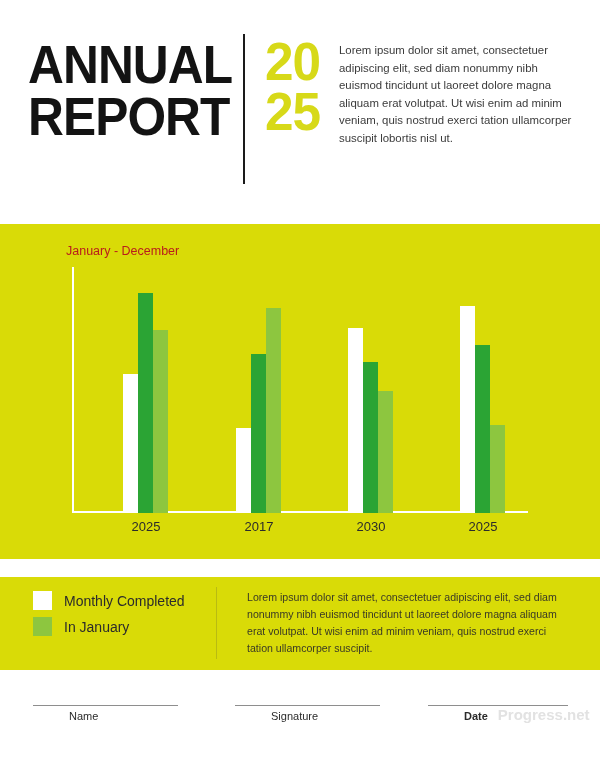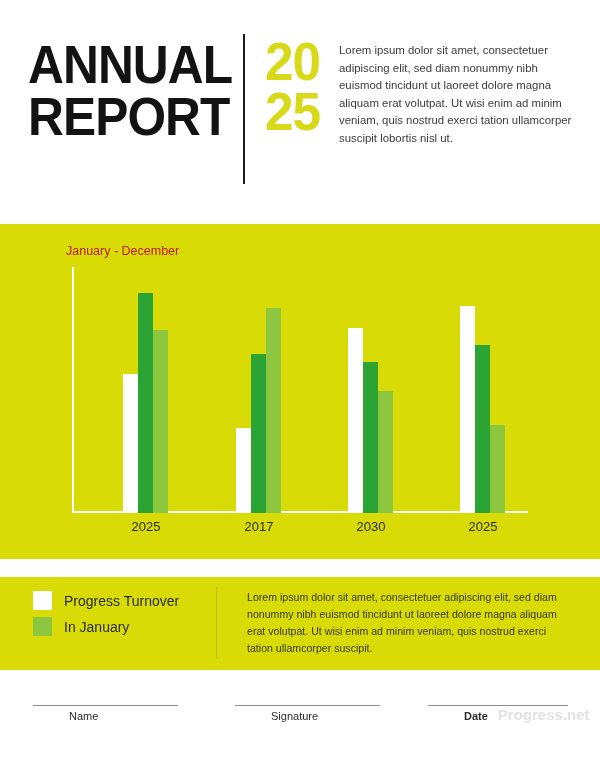--- a/index.html
+++ b/index.html
@@ -144,21 +144,21 @@
           </div>
           <div class="xlabel" style="left: 448px;">2025</div>
         </div>
     </div>
   </div>
 
   <div class="legend-band">
     <div class="legend-list" id="legend-list">
         <div class="legend-row">
           <span class="swatch turnover"></span>
-          <span class="legend-label">Progress Turnover</span>
+          <span class="legend-label">Monthly Completed</span>
         </div>
         <div class="legend-row">
           <span class="swatch progress"></span>
           <span class="legend-label">In January</span>
         </div>
       </div>
     <div class="legend-divider"></div>
     <div class="legend-para">Lorem ipsum dolor sit amet, consectetuer adipiscing elit, sed diam nonummy nibh euismod tincidunt ut laoreet dolore magna aliquam erat volutpat. Ut wisi enim ad minim veniam, quis nostrud exerci tation ullamcorper suscipit.</div>
   </div>
 

